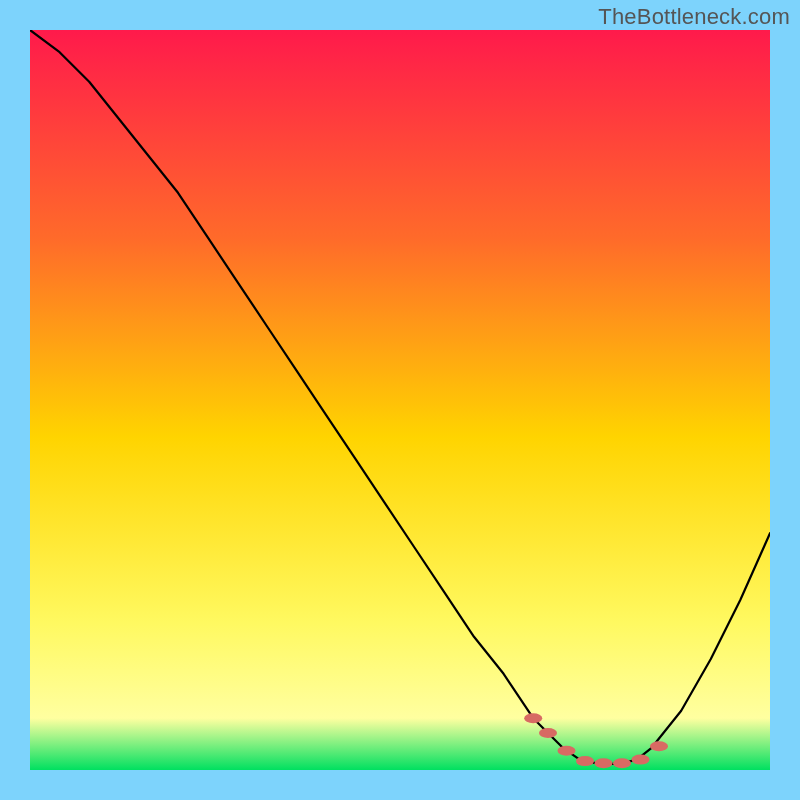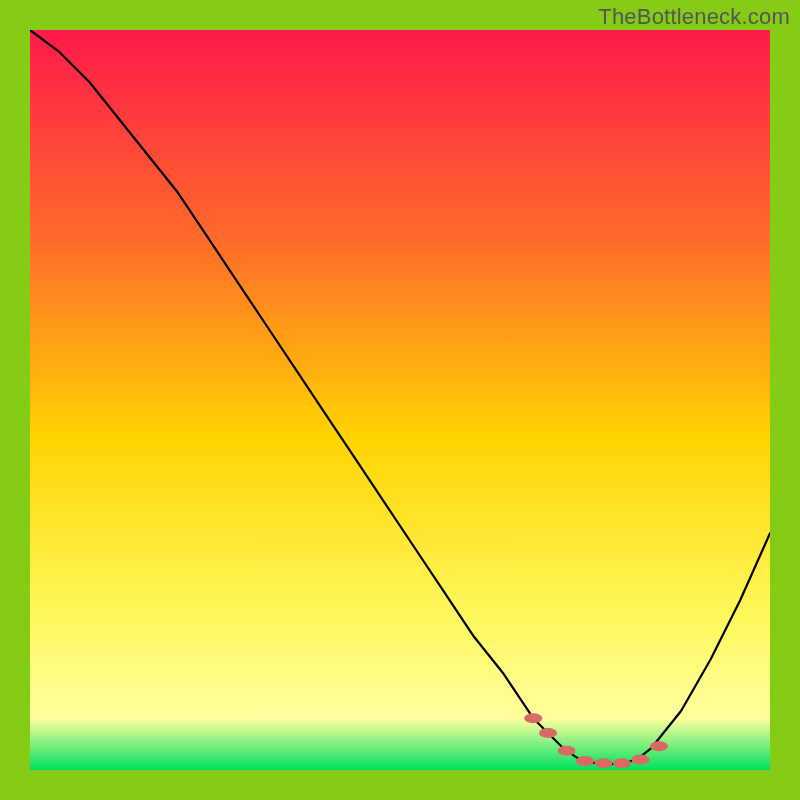--- a/index.html
+++ b/index.html
@@ -8,21 +8,21 @@
     width: 800px;
     height: 800px;
     background: #000;
     font-family: Arial, Helvetica, sans-serif;
     overflow: hidden;
   }
   .frame {
     position: relative;
     width: 800px;
     height: 800px;
-    background: #84cc16;
+    background: #7dd3fc;
   }
   .watermark {
     position: absolute;
     top: 4px;
     right: 10px;
     color: #555;
     font-size: 22px;
     font-weight: 500;
     letter-spacing: 0.2px;
     z-index: 10;

